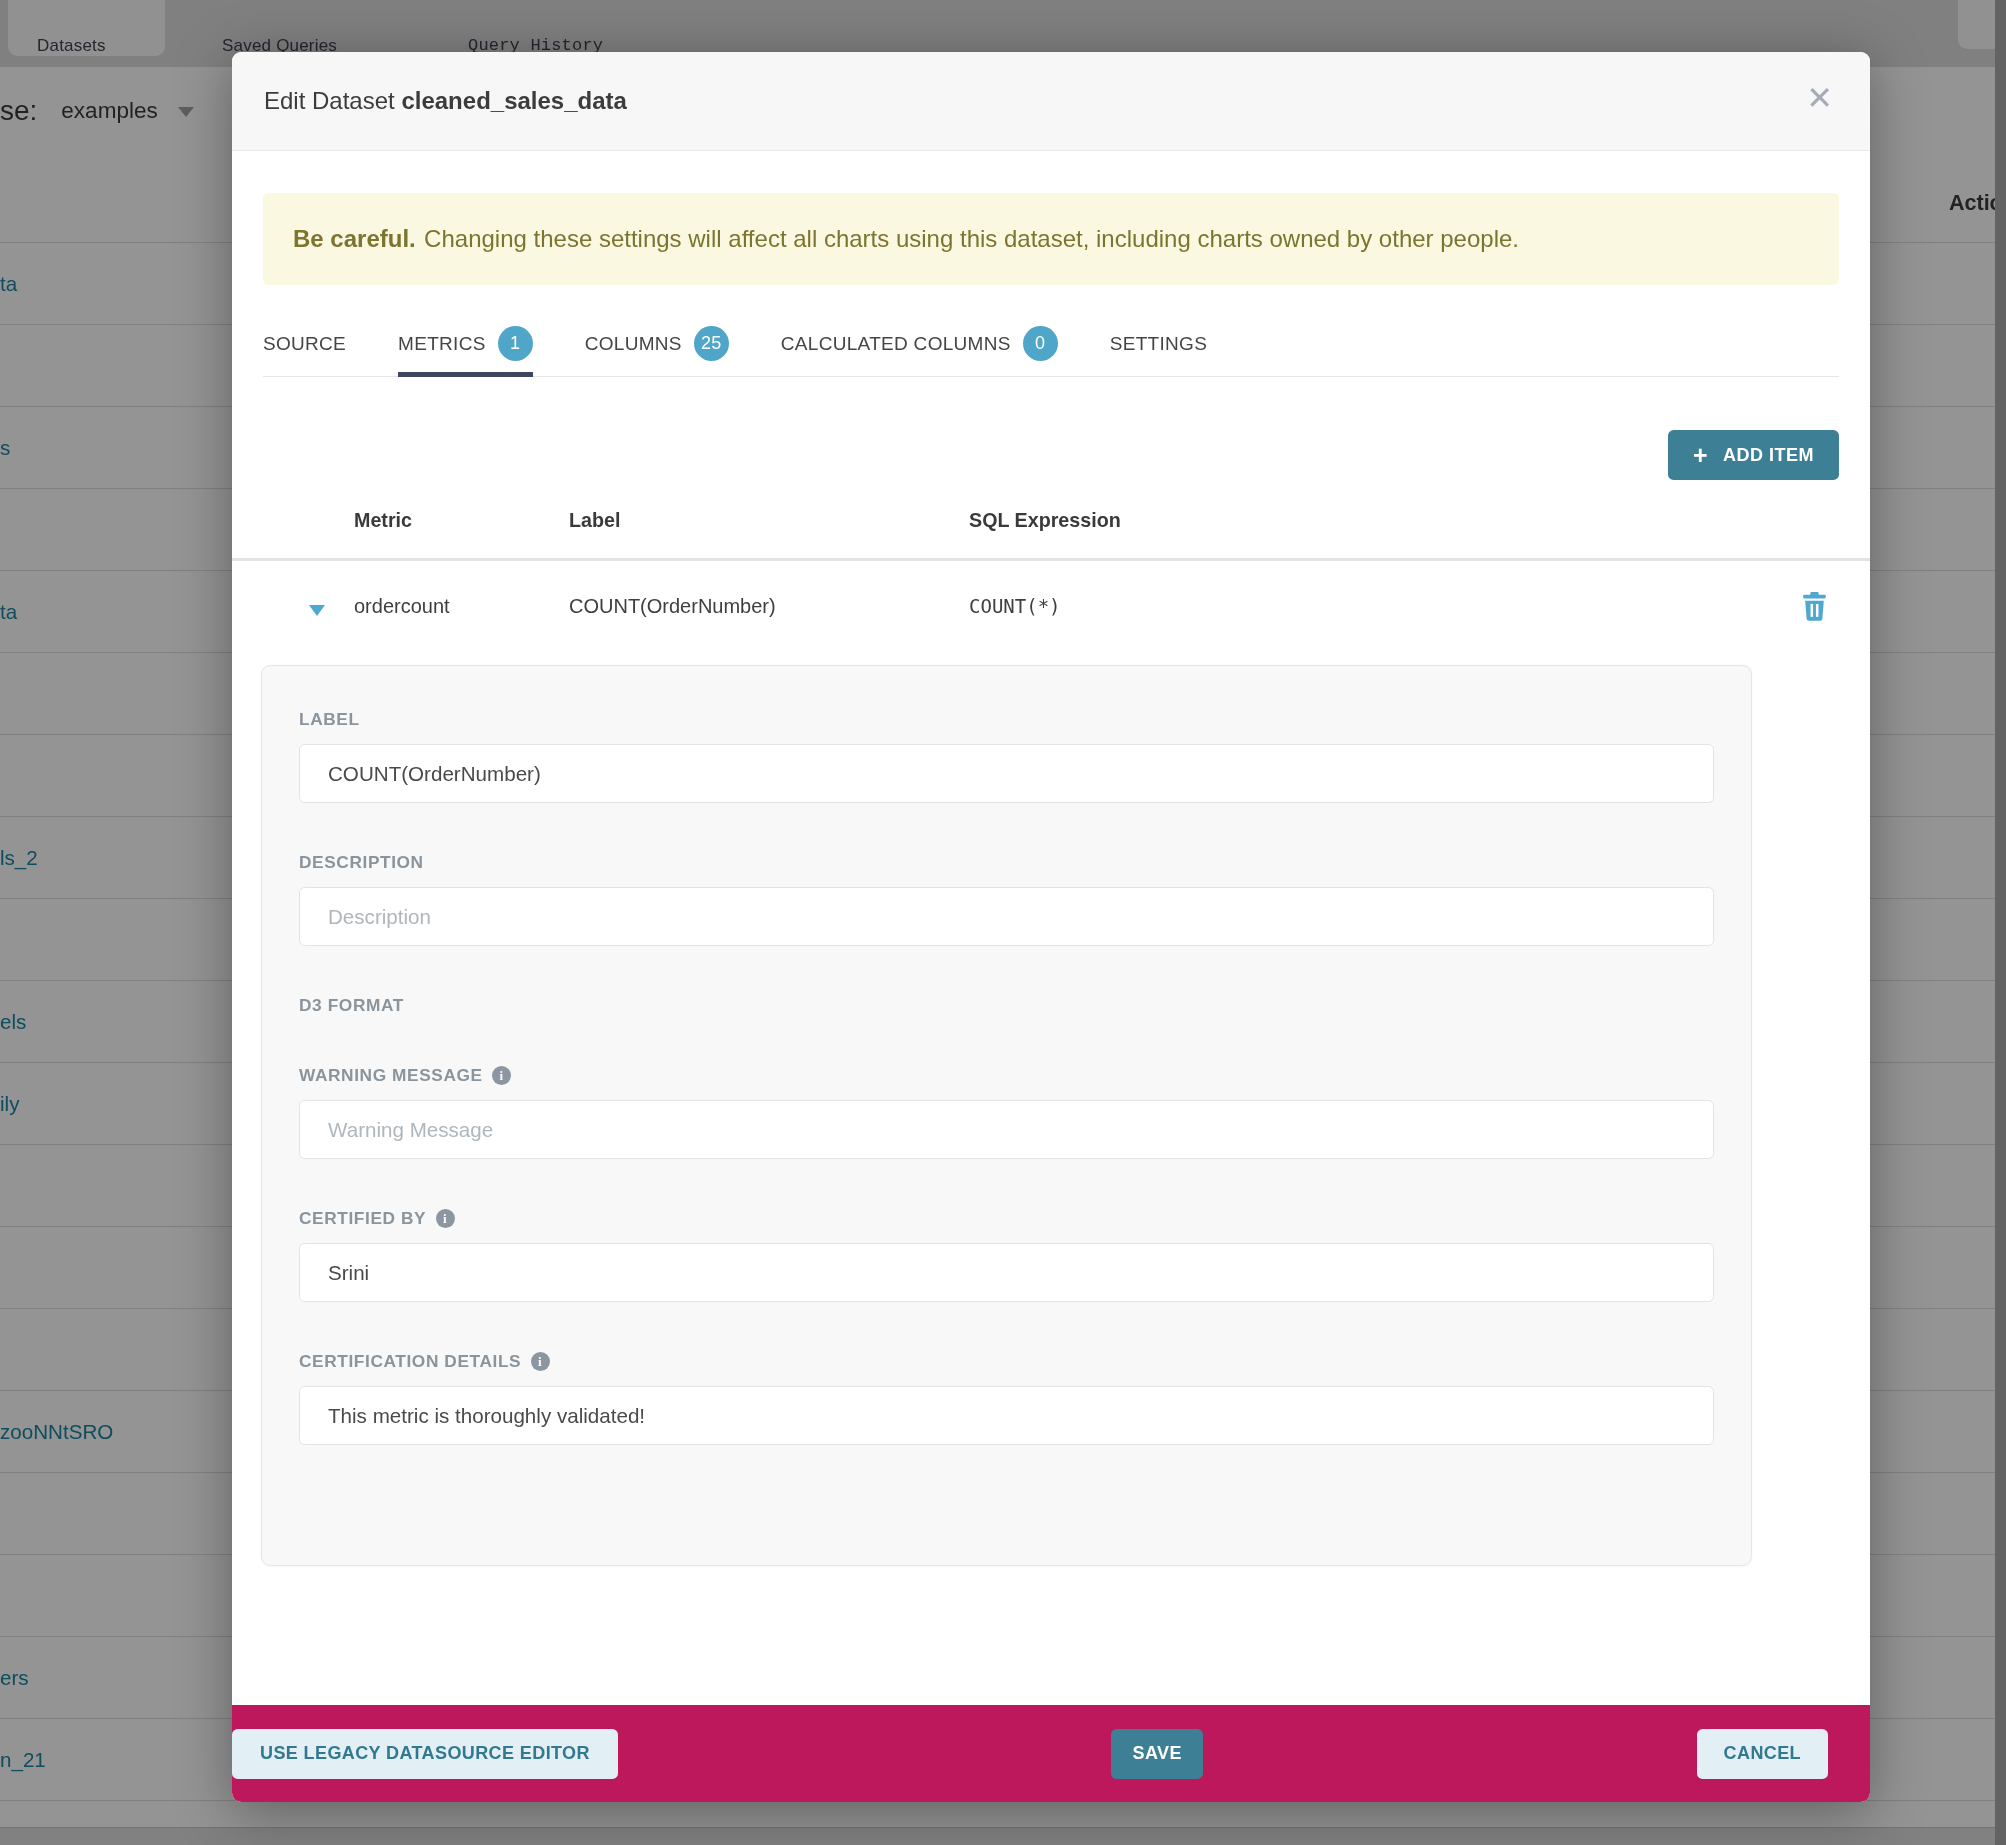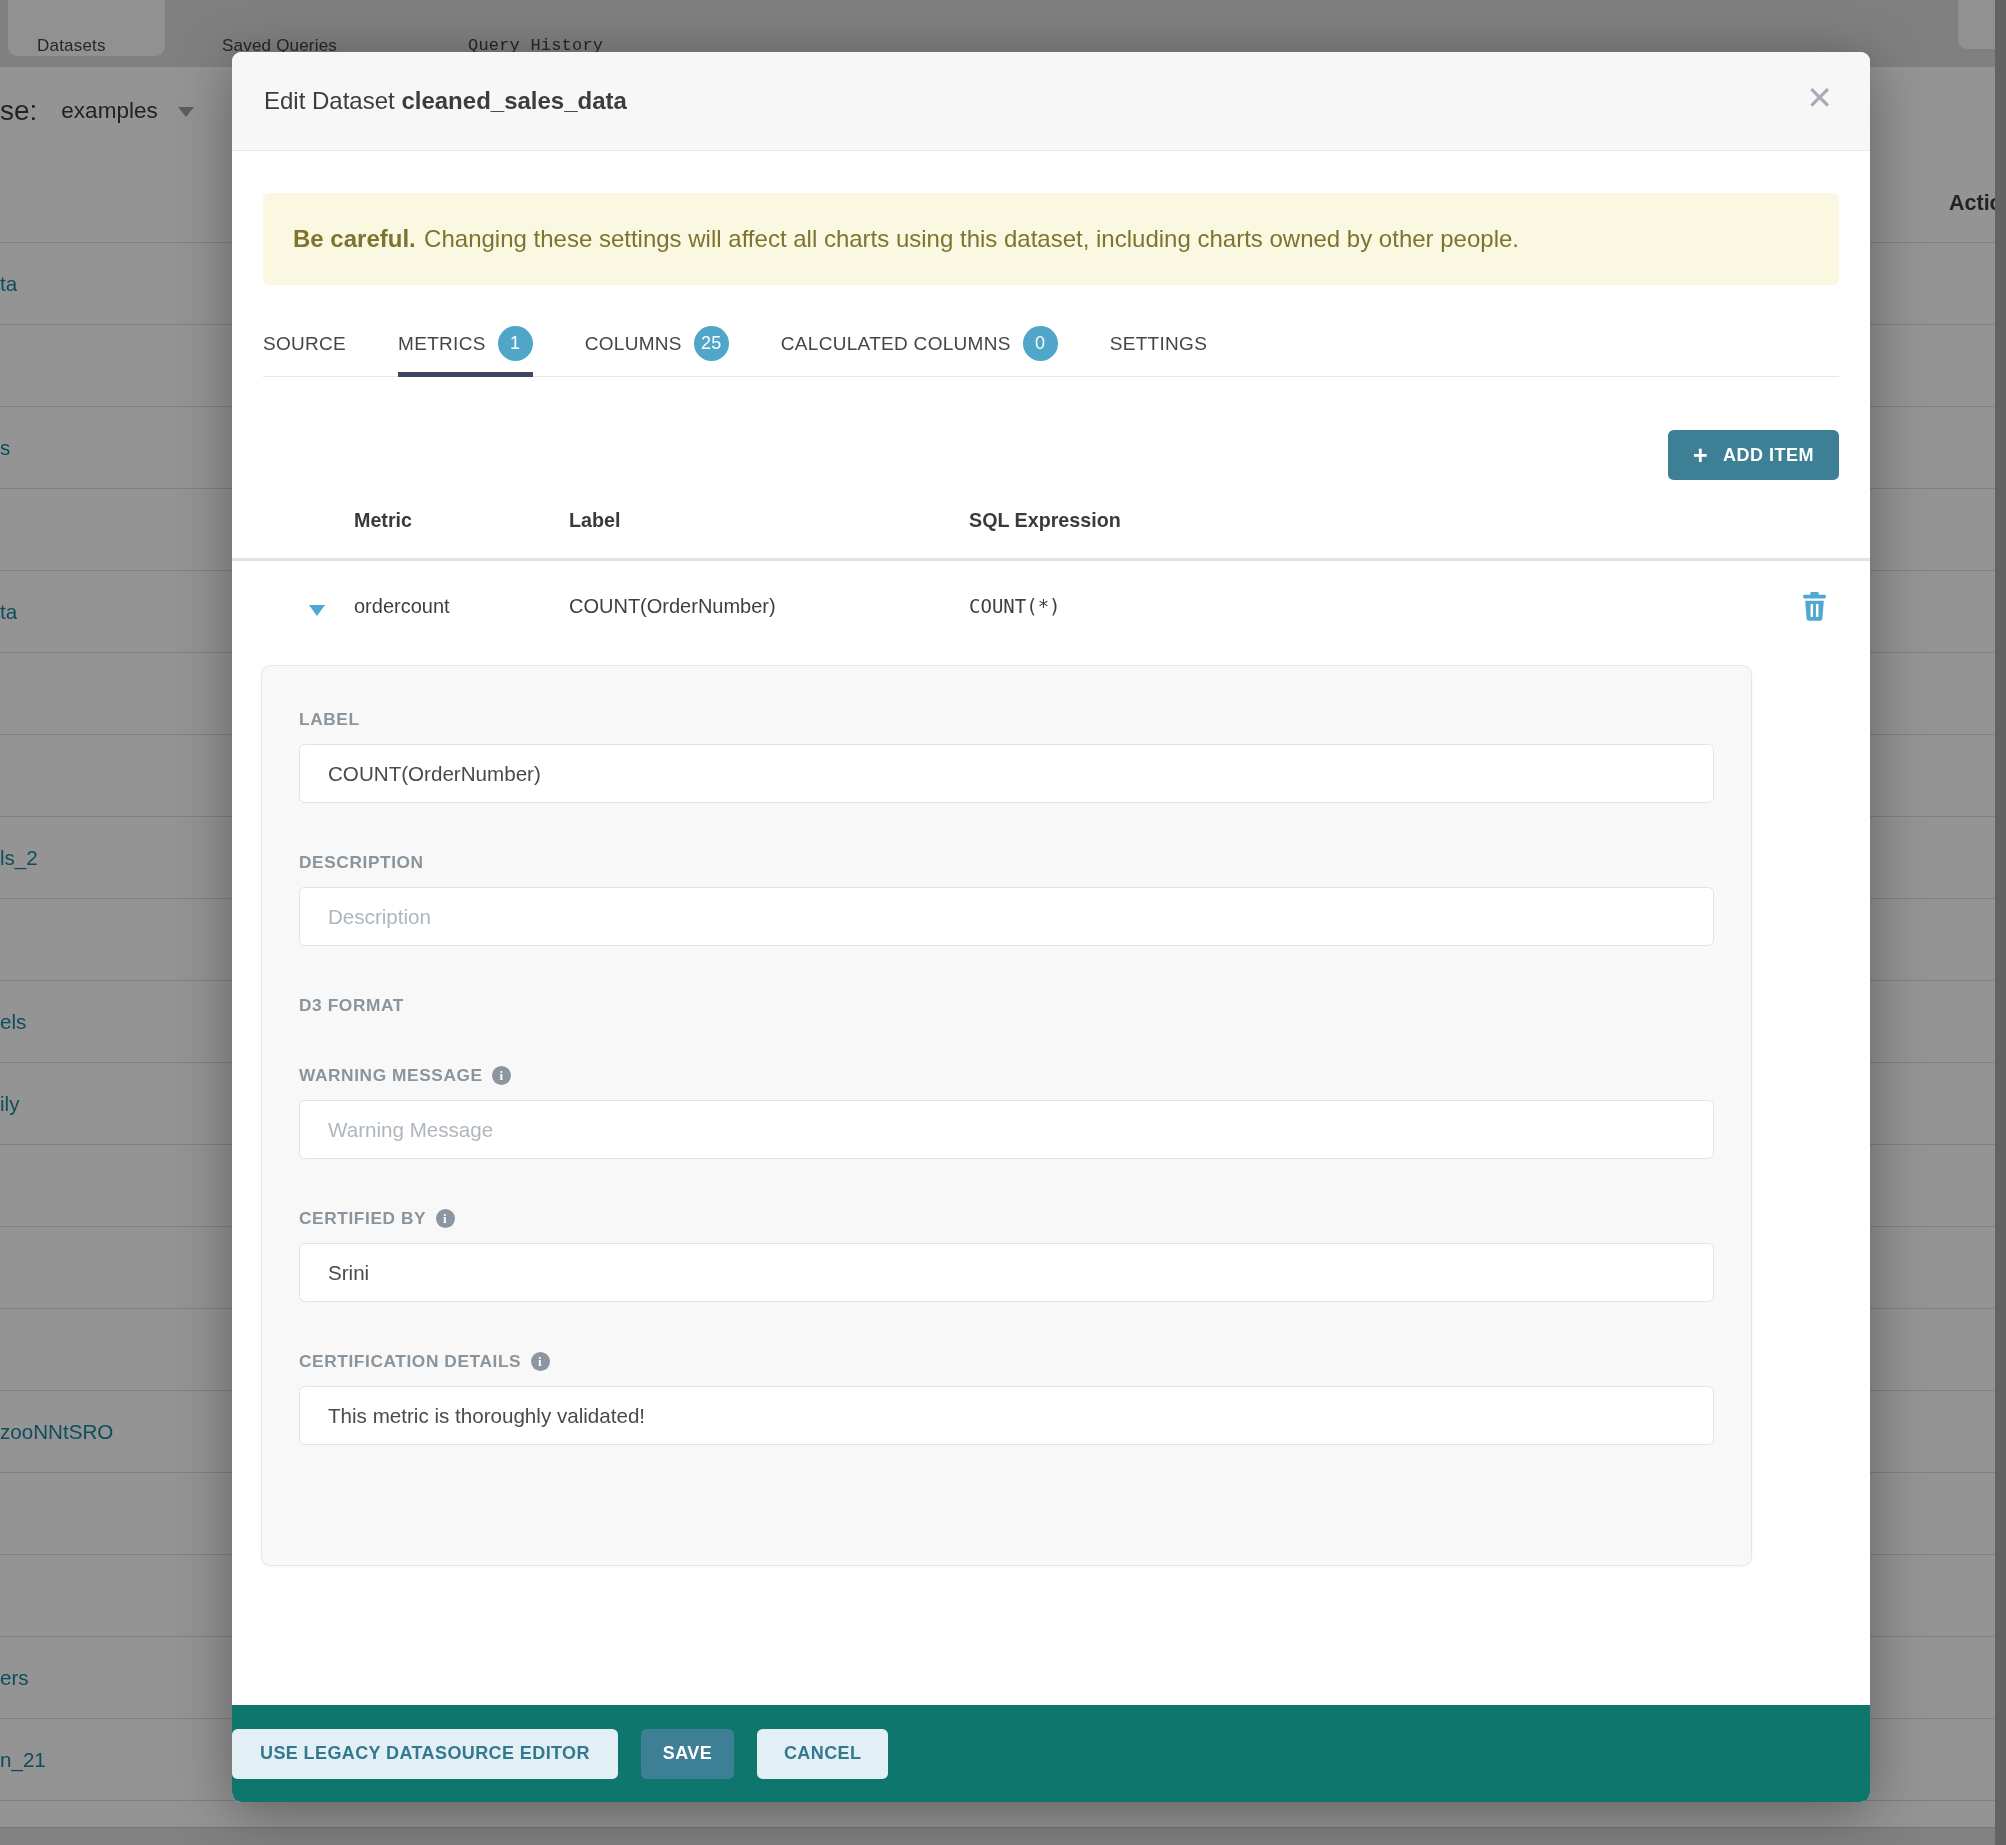--- a/index.html
+++ b/index.html
@@ -83,22 +83,22 @@
   .info-icon { width:19px; height:19px; border-radius:50%; background:#8B96A0; color:#fff; display:inline-flex;
                align-items:center; justify-content:center; font-size:13px; font-weight:700;
                font-family:"Liberation Serif", serif; cursor:pointer; }
   .info-icon::before { content:"i"; }
   .field input { width:100%; height:59px; background:#fff; border:0.9px solid #E3E3E3; border-radius:5.6px;
                  padding:0 28px; font-size:20.6px; color:#4A4A4A; font-family:"Liberation Sans",sans-serif;
                  outline:none; }
   .field input::placeholder { color:#AFB6BC; opacity:1; }
 
   .modal-footer { position:absolute; left:0; bottom:0; width:100%; height:97px; display:flex;
-                  align-items:center; justify-content:flex-start; gap:23.4px; padding-right:29px;
-                  border-radius:0 0 9.4px 9.4px; background:#0f766e; }
+                  align-items:center; justify-content:space-between; gap:23.4px; padding-right:42px;
+                  border-radius:0 0 9.4px 9.4px; background:#be185d; }
   .btn { height:50px; border:none; border-radius:5.6px; font-size:18px; font-weight:600; letter-spacing:0.4px;
          cursor:pointer; font-family:"Liberation Sans",sans-serif; display:flex; align-items:center; }
   .btn.light { background:#E2EFF4; color:#32798F; padding:0 28px; }
   .btn.primary { background:#3D7F95; color:#ffffff; padding:0 21.5px; }
   .btn.cancel { padding:0 27px; }
 </style>
 </head>
 <body>
 
 <div id="stage">

